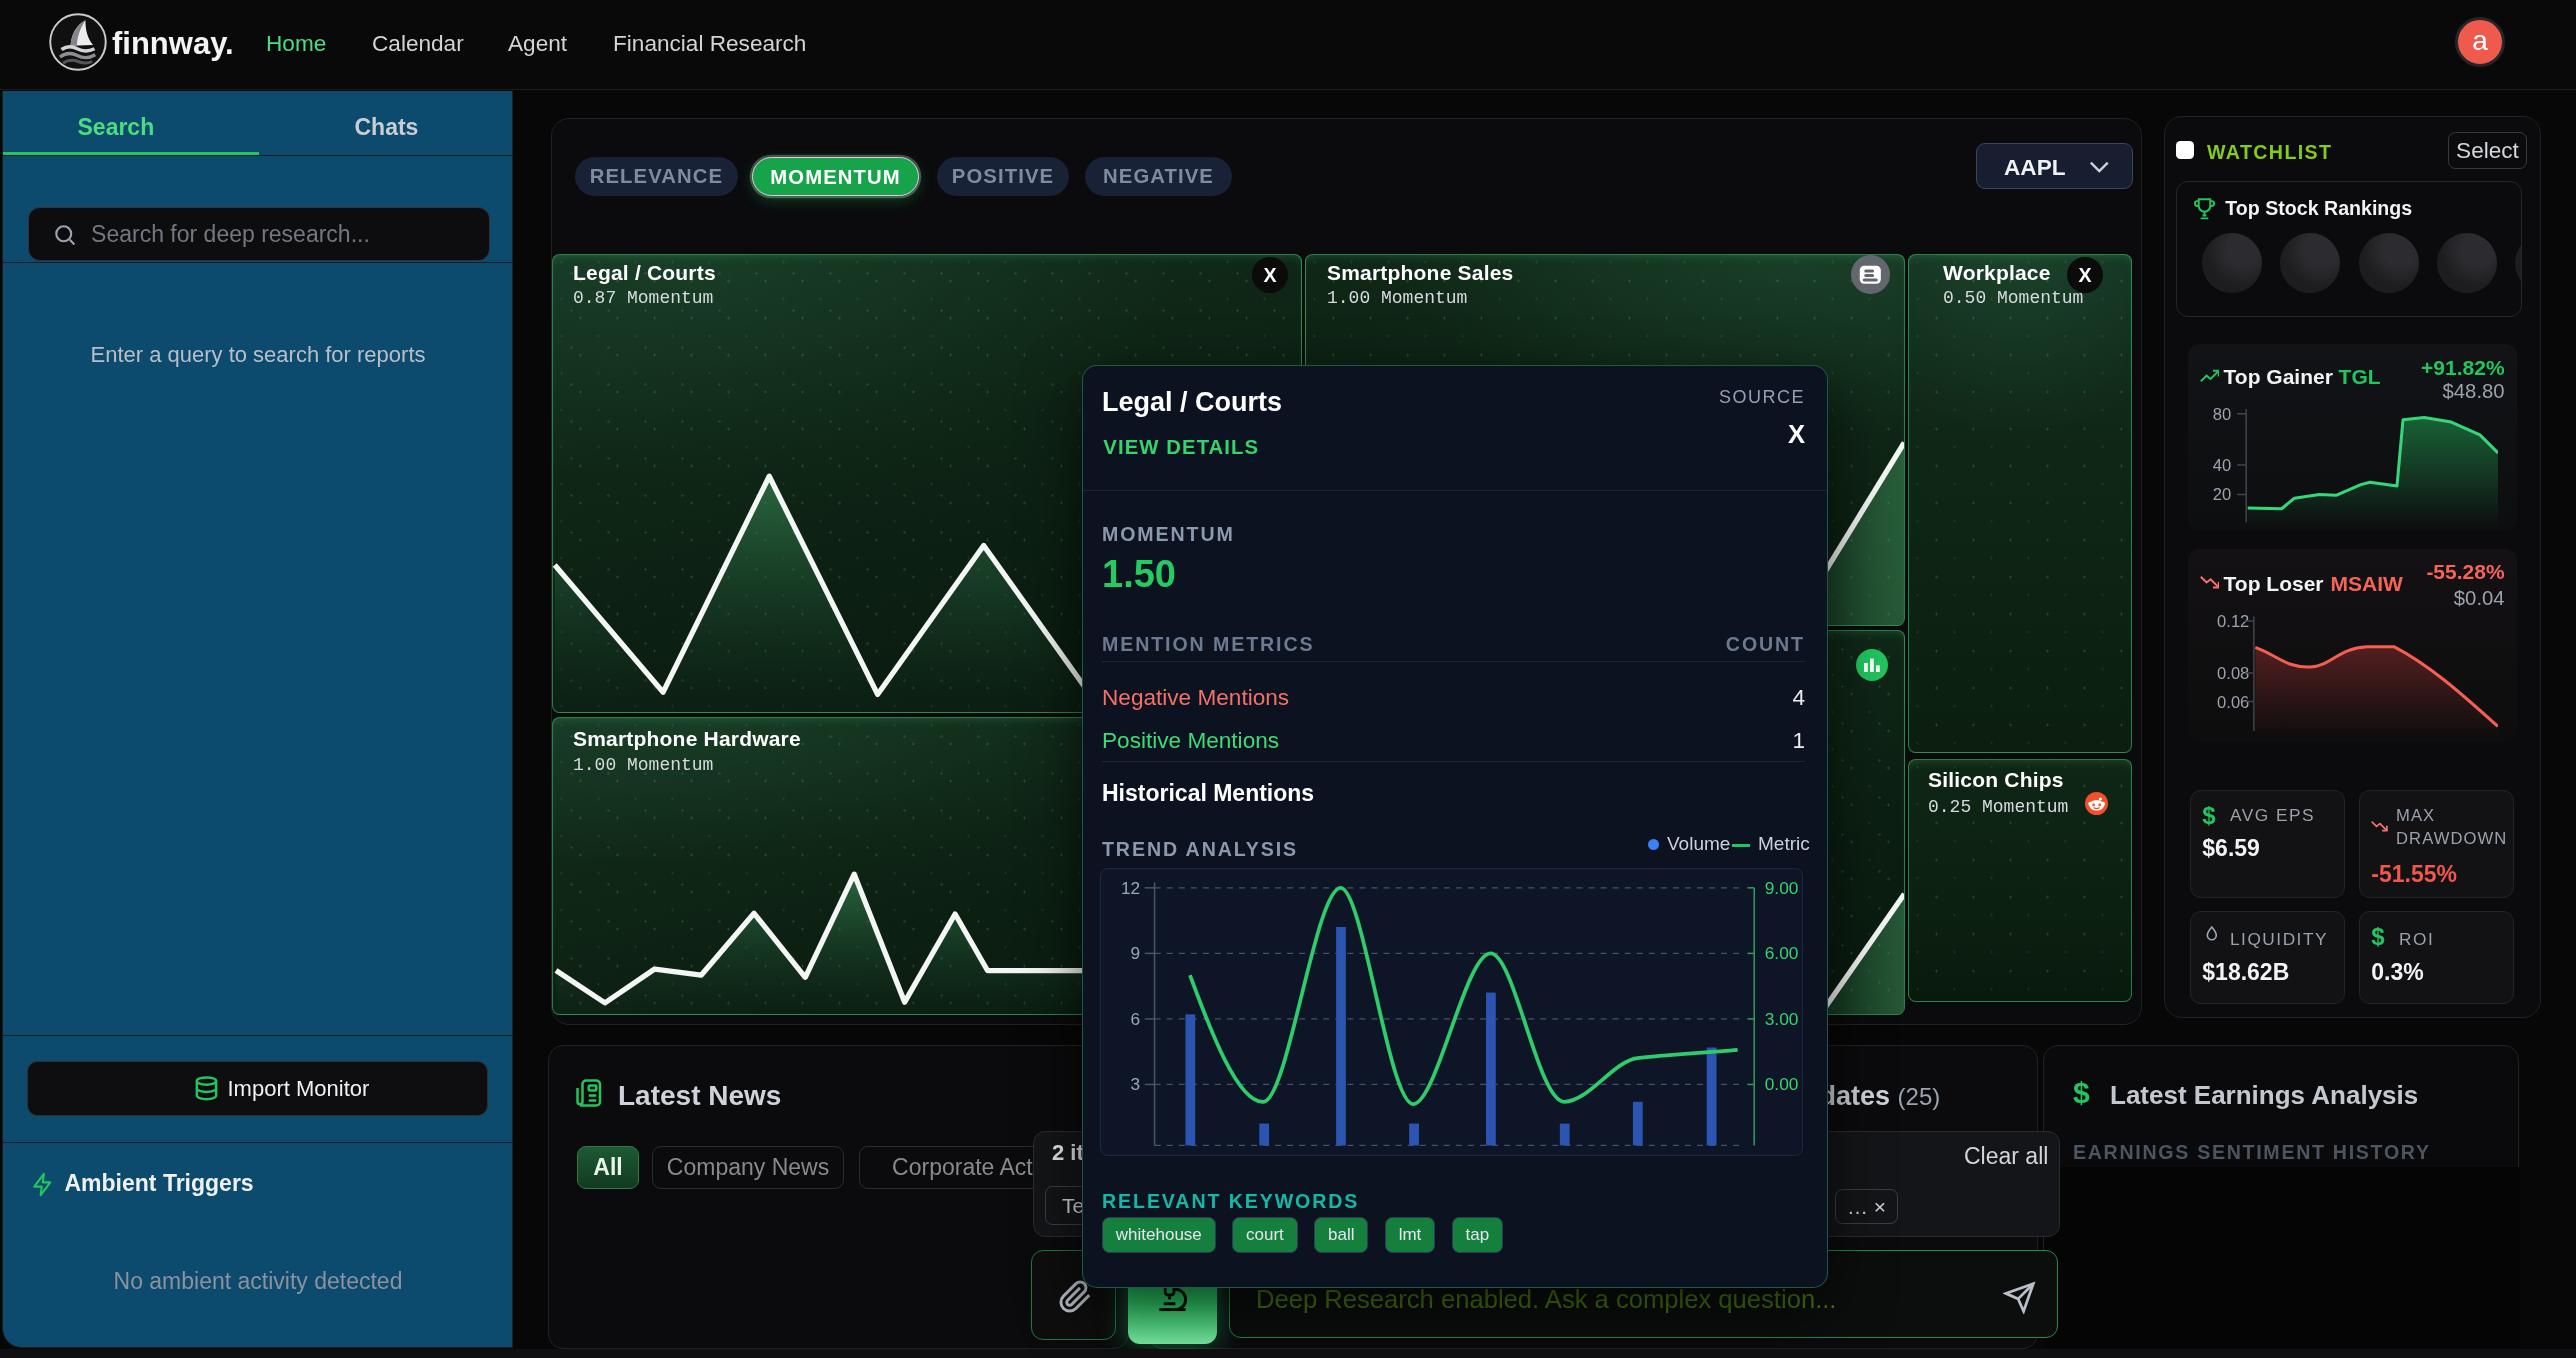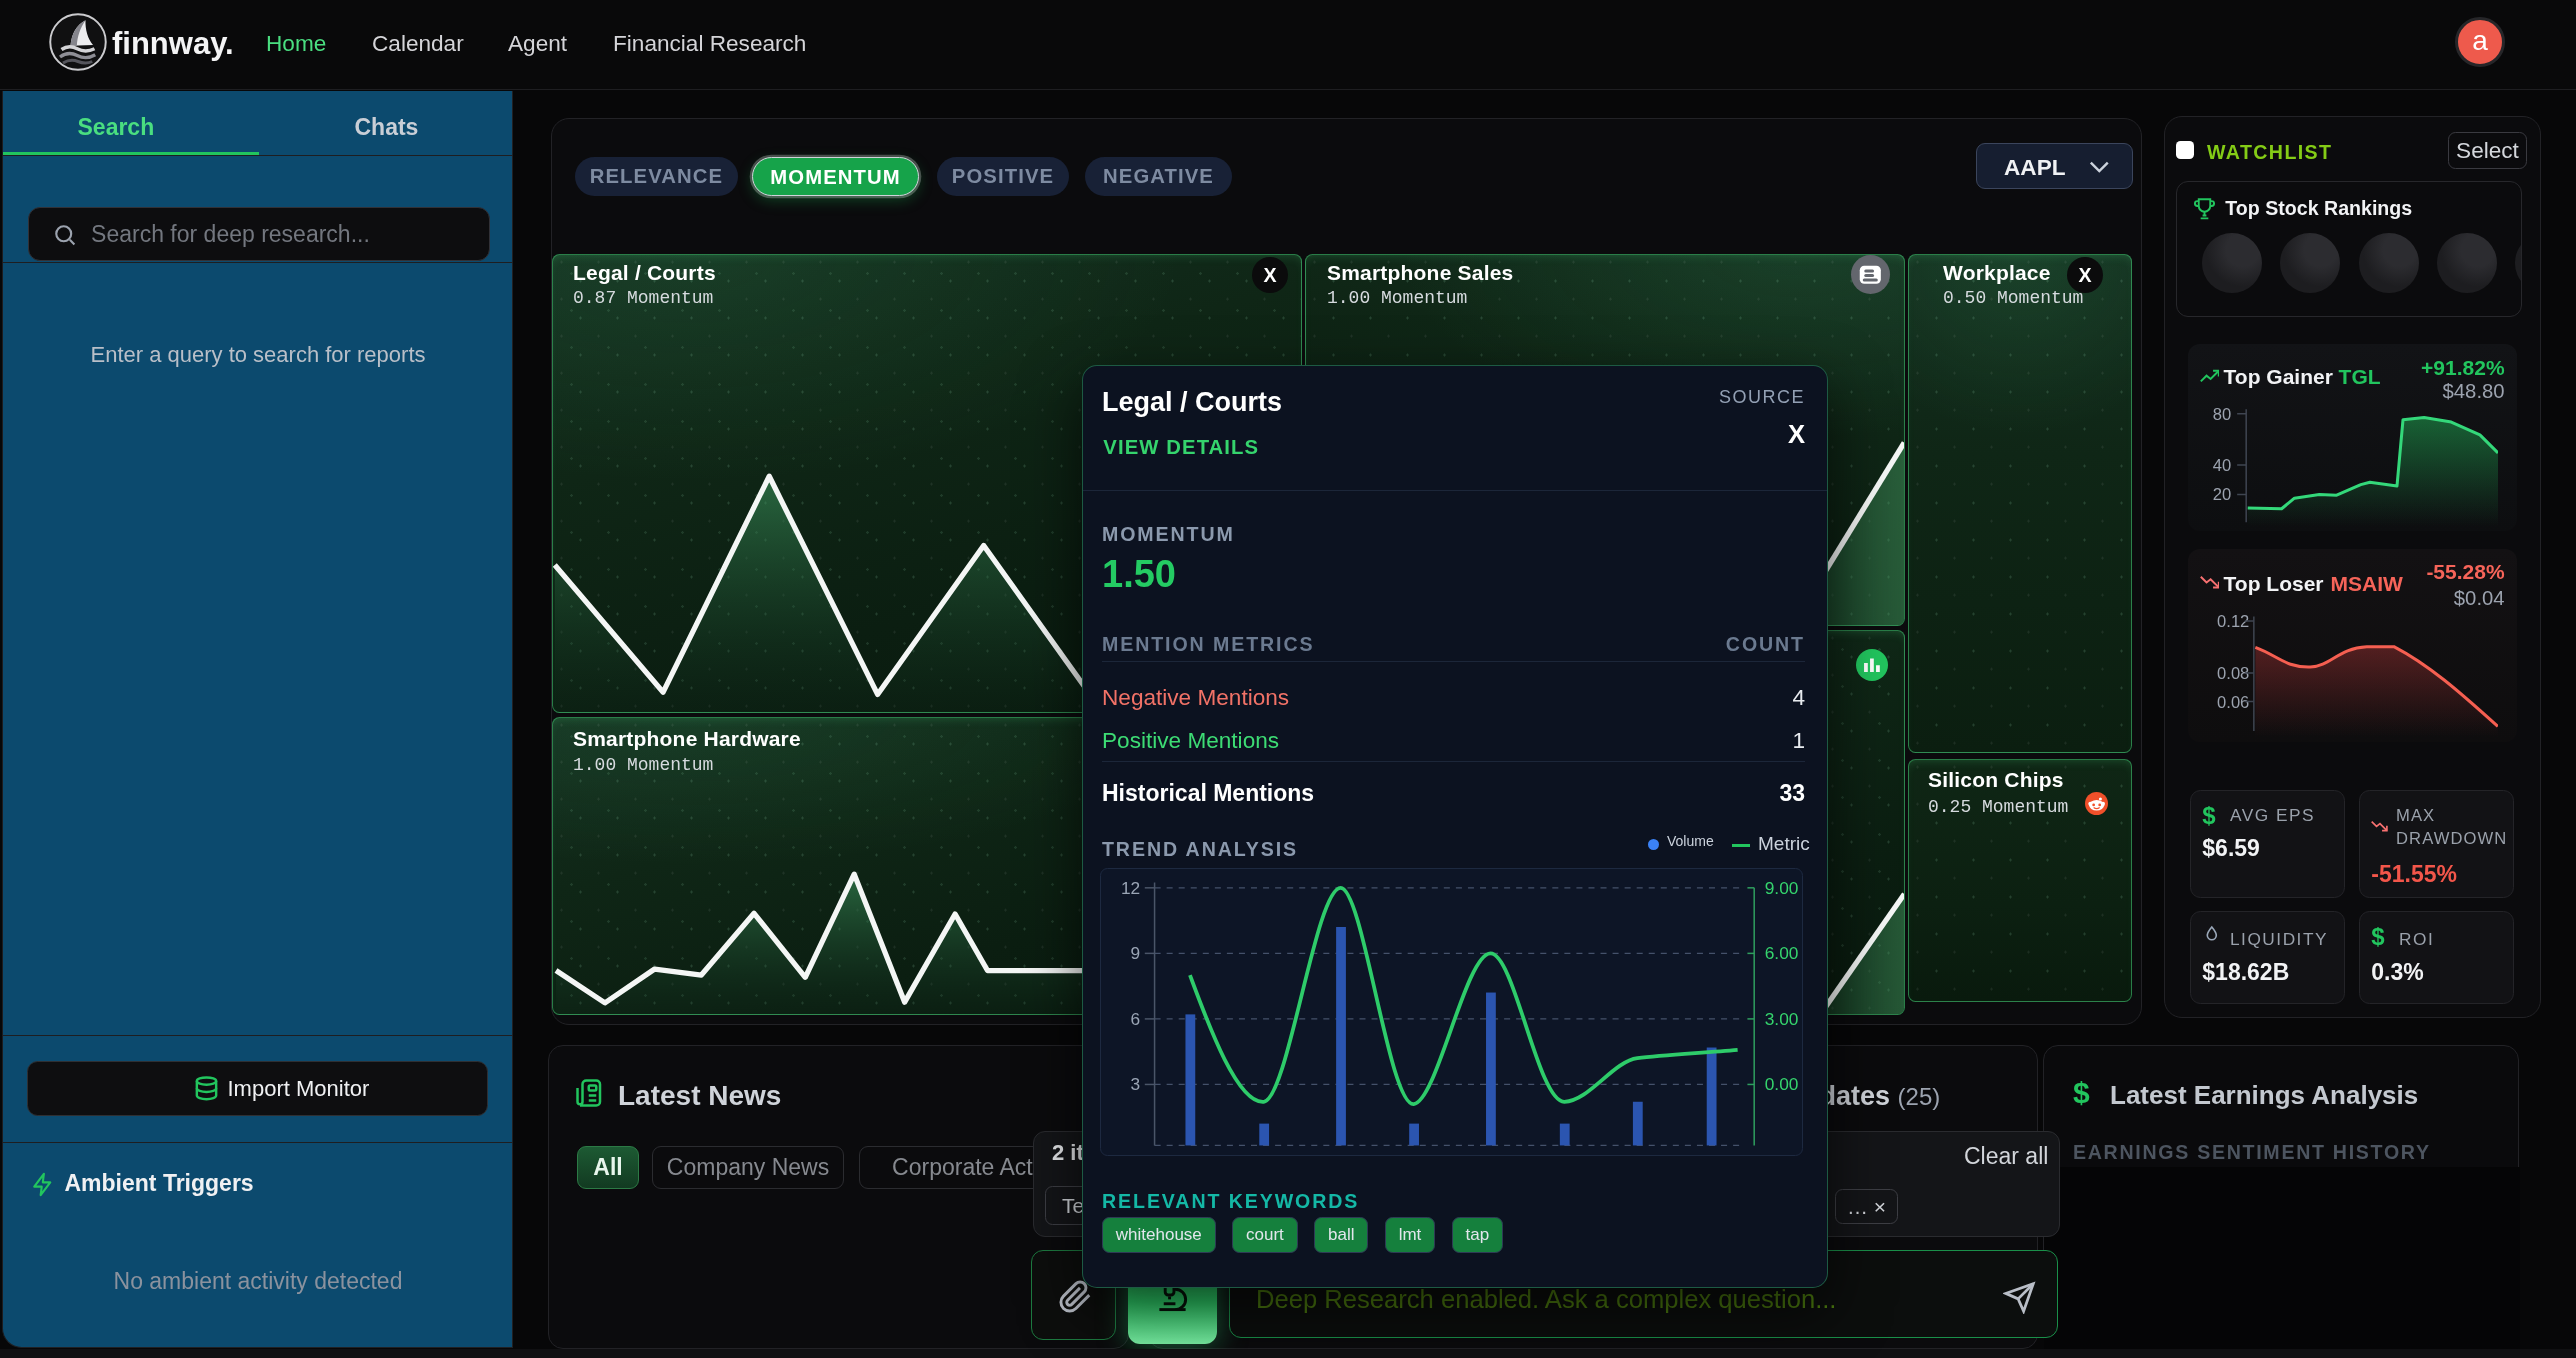--- a/index.html
+++ b/index.html
@@ -352,24 +352,23 @@
   <div class="abs" style="left:19px;top:187px;font-size:38px;font-weight:bold;color:#24cb63;">1.50</div>
   <div class="abs mlabel" style="left:19px;top:267px;color:#6b7a90;">MENTION METRICS</div>
   <div class="abs mlabel" style="left:0;top:267px;width:722px;text-align:right;color:#6b7a90;">COUNT</div>
   <div class="abs" style="left:19px;top:295px;width:703px;height:0.8px;background:#1c2639;"></div>
   <div class="abs" style="left:19px;top:319px;font-size:22.6px;color:#f27267;">Negative Mentions</div>
   <div class="abs" style="left:0;top:319px;width:722px;text-align:right;font-size:22.6px;color:#e8ebef;">4</div>
   <div class="abs" style="left:19px;top:362px;font-size:22.6px;color:#3ddc74;">Positive Mentions</div>
   <div class="abs" style="left:0;top:362px;width:722px;text-align:right;font-size:22.6px;color:#e8ebef;">1</div>
   <div class="abs" style="left:19px;top:395px;width:703px;height:0.8px;background:#1c2639;"></div>
   <div class="abs" style="left:19px;top:414px;font-size:23px;font-weight:bold;color:#fff;">Historical Mentions</div>
-  <div class="abs" style="left:0;top:414px;width:722px;text-align:right;font-size:23px;font-weight:bold;color:#fff;">33</div>
   <div class="abs mlabel" style="left:19px;top:472px;">TREND ANALYSIS</div>
   <div class="abs" style="left:565px;top:473px;width:11.3px;height:11.3px;border-radius:50%;background:#3b82f6;"></div>
-  <div class="abs" style="left:584px;top:467px;font-size:14px;color:#cbd2dc;white-space:nowrap;">Volume</div>
+  <div class="abs" style="left:584px;top:467px;font-size:19px;color:#cbd2dc;white-space:nowrap;">Volume</div>
 
   <div class="abs" style="left:649px;top:478px;width:18px;height:3px;background:#22c55e;"></div>
   <div class="abs" style="left:675px;top:467px;font-size:19px;color:#cbd2dc;white-space:nowrap;">Metric</div>
   <div class="abs" style="left:17.3px;top:502px;width:703px;height:288px;background:#0d1526;border:0.8px solid #1d2940;border-radius:7.5px;">
     <svg class="abs" style="left:0;top:0;overflow:visible" width="703" height="287" viewBox="0 0 933 381">
       <g stroke="#44516a" stroke-width="1.6" stroke-dasharray="8 8">
         <path d="M71 25 H855"></path>
           <path d="M71 112 H855"></path>
           <path d="M71 199 H855"></path>
           <path d="M71 286 H855"></path>

